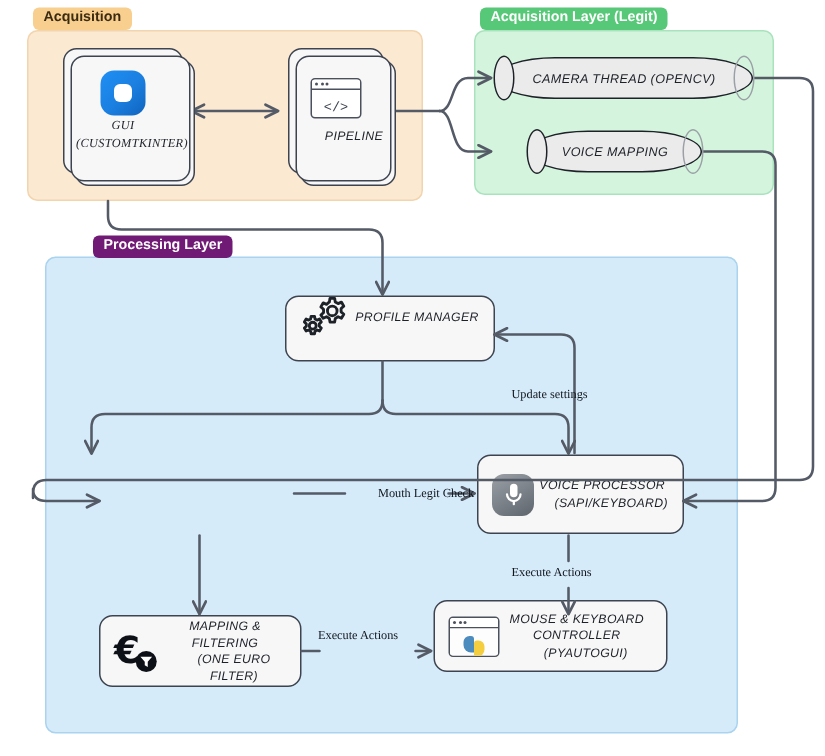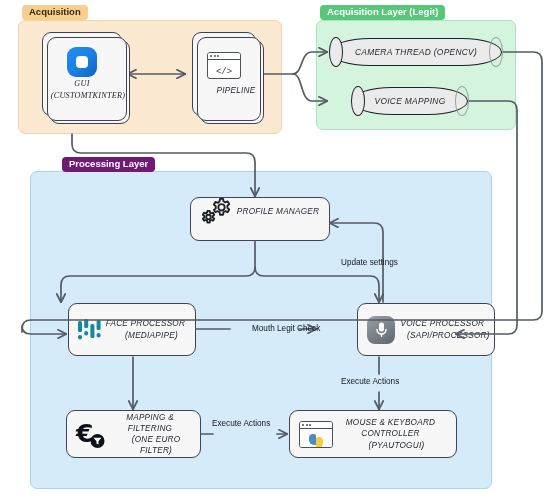--- a/index.html
+++ b/index.html
@@ -48,21 +48,21 @@
        border:1.8px solid #1d2128;border-radius:40px/50%;
        display:flex;align-items:center;justify-content:center;z-index:3;}
   .cyl .capL,.cyl .capR{position:absolute;top:-1.8px;bottom:-1.8px;width:14px;
        border:1.8px solid #1d2128;border-radius:50%;background:#ebebeb;box-sizing:border-box;}
   .cyl .capL{left:-1.8px;}
   .cyl .capR{right:-1.8px;border-color:#9aa0a6;background:transparent;}
   .cyl .ctxt{position:relative;font-size:8.4px;font-style:italic;color:#1d2128;
        letter-spacing:.3px;z-index:2;}
 
   
-  .elabel{position:absolute;font-size:8.2px;color:#10151c;white-space:nowrap;z-index:6;}
+  .elabel{position:absolute;font-size:8.2px;color:#10151c;white-space:nowrap;z-index:6;font-family:Liberation Serif, serif;}
 
   svg#wires{position:absolute;left:0;top:0;width:550px;height:504px;z-index:2;
             pointer-events:none;overflow:visible;}
   svg#wires path{fill:none;stroke:#545b66;stroke-width:1.7;
             stroke-linecap:round;stroke-linejoin:round;}
 
   
   .ic{position:relative;flex:none;}
   
   .ic-ctk{width:30px;height:30px;border-radius:9px;
@@ -185,71 +185,52 @@
           <path d="M20.6,4.3l0.4-2.4l3.1,0l0.4,2.4l1.9,1.1l2.2-1l1.6,2.7l-1.8,1.6l0,2.2l1.8,1.6l-1.6,2.7l-2.2-1l-1.9,1.1l-0.4,2.4l-3.1,0l-0.4-2.4l-1.9-1.1l-2.2,1L14.9,13l1.8-1.6l0-2.2L14.9,7.6l1.6-2.7l2.2,1L20.6,4.3z"></path>
           <circle cx="22.5" cy="10.3" r="3.2"></circle>
           <path d="M8.1,15.6l0.3-1.7l2.3,0l0.3,1.7l1.4,0.8l1.6-0.7l1.2,2l-1.3,1.2l0,1.6l1.3,1.2l-1.2,2l-1.6-0.7l-1.4,0.8l-0.3,1.7l-2.3,0l-0.3-1.7l-1.4-0.8l-1.6,0.7l-1.2-2l1.3-1.2l0-1.6l-1.3-1.2l1.2-2l1.6,0.7L8.1,15.6z"></path>
           <circle cx="9.5" cy="20.1" r="2.3"></circle>
         </g>
       </svg>
     </span>
     <span class="ntxt">PROFILE MANAGER</span>
   </div>
 
-  <div class="node hcard" style="left:68px;top:303px;width:128px;height:53px;padding:0 8px 0 9px;">
-    <span class="ic ic-mp">
-      <svg width="26" height="22" viewBox="0 0 26 22">
-        <g fill="#15899c">
-          <rect x="0" y="2" width="4" height="11" rx="1.6"></rect>
-          <rect x="0" y="16" width="4" height="4.4" rx="2"></rect>
-          <rect x="6.2" y="0" width="4" height="9" rx="1.6"></rect>
-          <rect x="6.2" y="12" width="4" height="4.4" rx="2"></rect>
-          <rect x="12.4" y="5" width="4" height="14" rx="1.6"></rect>
-          <rect x="18.6" y="1" width="4" height="10" rx="1.6"></rect>
-          <rect x="18.6" y="14" width="4" height="4.4" rx="2"></rect>
-        </g>
-      </svg>
-    </span>
-    <span class="ntxt">
-      <span>FACE PROCESSOR</span>
-      <span class="l2">(MEDIAPIPE)</span>
-    </span>
-  </div>
-
-  <div class="node hcard" style="left:318px;top:303px;width:138px;height:53px;padding:0 8px 0 9px;margin-left:39px;">
+
+  <div class="node hcard" style="left:318px;top:303px;width:138px;height:53px;padding:0 8px 0 9px;">
     <span class="ic ic-mic">
       <svg width="15" height="18" viewBox="0 0 15 18">
         <g fill="#ffffff">
           <rect x="5" y="1.5" width="5" height="9" rx="2.5"></rect>
           <path d="M3,8.5 a4.5,4.5 0 0 0 9,0" fill="none" stroke="#ffffff" stroke-width="1.5" stroke-linecap="round"></path>
           <rect x="6.8" y="12.5" width="1.5" height="3.4" rx="0.7"></rect>
         </g>
       </svg>
     </span>
     <span class="ntxt">
       <span>VOICE PROCESSOR</span>
-      <span class="l2">(SAPI/PROCESSOR)</span>
+      <span class="l2">(SAPI/KEYBOARD)</span>
     </span>
   </div>
 
   <div class="node hcard" style="left:66px;top:410px;width:135px;height:48px;padding:0 7px 0 8px;">
     <span class="ic ic-eur">
       <svg width="32" height="30" viewBox="0 0 32 30">
         <text x="1" y="23" font-family="DejaVu Sans, sans-serif" font-size="25" font-weight="bold" fill="#0d1117">€</text>
         <circle cx="22.5" cy="22" r="7" fill="#0d1117"></circle>
         <path d="M18.6,18.8 h7.8 l-2.9,3.4 v3.4 l-2,-1.1 v-2.3 z" fill="#ffffff"></path>
       </svg>
     </span>
     <span class="ntxt">
       <span>MAPPING &amp; FILTERING</span>
       <span class="l2">(ONE EURO FILTER)</span>
     </span>
   </div>
 
-  <div class="node hcard" style="left:289px;top:410px;width:168px;height:48px;padding:0 8px 0 9px;">
+  <div class="node hcard" style="left:289px;top:400px;width:156px;height:48px;padding:0 8px 0 9px;">
     <span class="ic ic-win ic-py">
       <span class="bar">
           <u></u>
           <u></u>
           <u></u>
         </span>
       <span class="bd" style="padding-bottom:4px;">
         <span class="pysnake">
             <s></s>
             <b></b>

